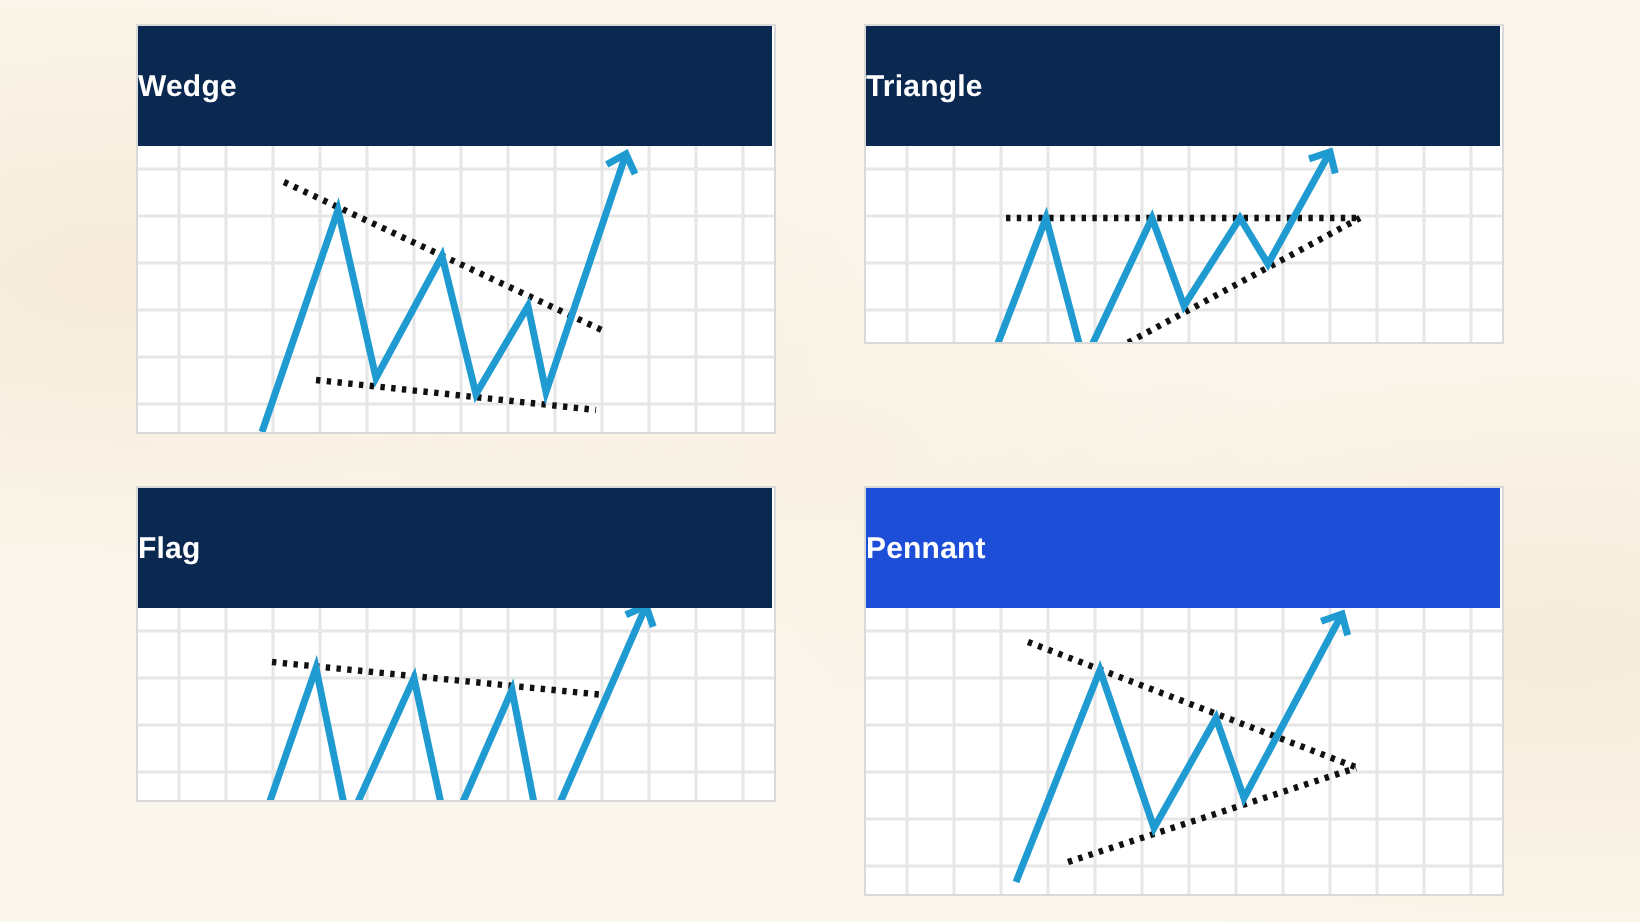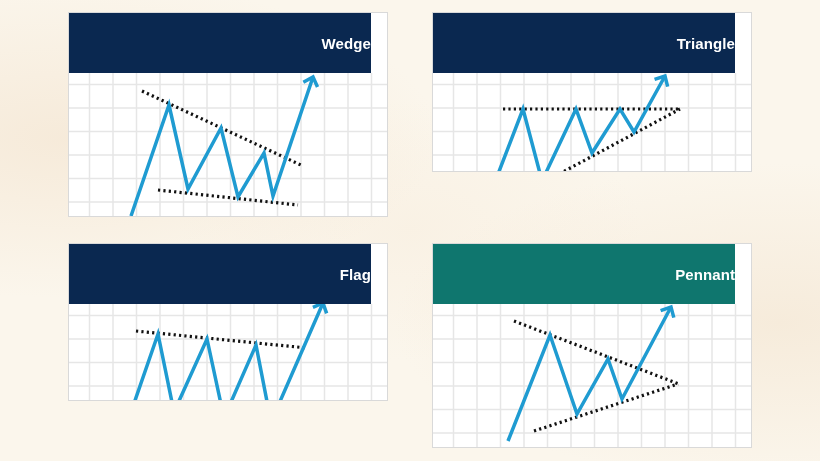--- a/index.html
+++ b/index.html
@@ -13,23 +13,23 @@
       font-family: "Liberation Sans", "DejaVu Sans", sans-serif;
     }
     .panel {
       position: absolute;
       background: #ffffff;
       border: 1px solid #d9d9d9;
       box-sizing: border-box;
       overflow: hidden;
     }
     .panel-header {
-      position: absolute; left: 0; top: 0; right: 16px;
+      position: absolute; left: 0; top: 0; right: 1px;
       background: #0a2850;
-      display: flex; align-items: center; justify-content: flex-end;
+      display: flex; align-items: center; justify-content: flex-start;
     }
     .panel-title {
       color: #ffffff; font-weight: bold; font-size: 15px;
       letter-spacing: 0.1px;
     }
     .panel-chart { position: absolute; left: 0; right: 0; bottom: 0; }
     svg { display: block; }
   </style>
 </head>
 <body>
@@ -131,21 +131,21 @@
             <line y1="432" y2="432" x1="68" x2="388" stroke="#e6e6e6" stroke-width="1.5"></line>
           </g>
           <line x1="135" y1="330" x2="306" y2="347" stroke="#111111" stroke-width="3.2" stroke-dasharray="2.2 3.2"></line>
           <line x1="165" y1="412" x2="305" y2="427" stroke="#111111" stroke-width="3.2" stroke-dasharray="2.2 3.2"></line>
           <polyline points="120,440 157,333 173,411 206,338 223,417 255,344 270,421 322,302" fill="none" stroke="#1f9bd1" stroke-width="3.5" stroke-linejoin="miter" stroke-linecap="butt"></polyline>
           <polyline points="325.62714589045396,312.3847875611089 322,302 311.9153073629875,306.39305980120764" fill="none" stroke="#1f9bd1" stroke-width="3.5" stroke-linejoin="miter"></polyline>
         </svg>
       </div>
     </div>
     <div class="panel" style="left: 432px; top: 243px; width: 320px; height: 205px;">
-      <div class="panel-header" style="height: 60px; background: #0f766e;">
+      <div class="panel-header" style="height: 60px; background: #1d4ed8;">
         <span class="panel-title">Pennant</span>
       </div>
       <div class="panel-chart" style="top: 60px;">
         <svg width="320" height="145" viewBox="432 303 320 145">
           <g>
             <line x1="452.5" x2="452.5" y1="303" y2="448" stroke="#e6e6e6" stroke-width="1.5"></line>
             <line x1="476" x2="476" y1="303" y2="448" stroke="#e6e6e6" stroke-width="1.5"></line>
             <line x1="499.5" x2="499.5" y1="303" y2="448" stroke="#e6e6e6" stroke-width="1.5"></line>
             <line x1="523" x2="523" y1="303" y2="448" stroke="#e6e6e6" stroke-width="1.5"></line>
             <line x1="546.5" x2="546.5" y1="303" y2="448" stroke="#e6e6e6" stroke-width="1.5"></line>

